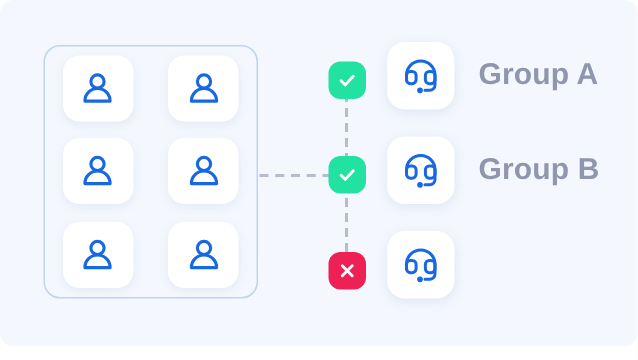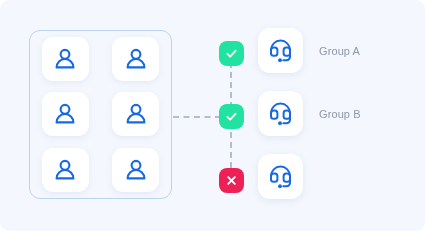--- a/index.html
+++ b/index.html
@@ -110,22 +110,22 @@
     border-radius: 12px;
     box-shadow: 0 2px 7px rgba(120,150,190,0.16);
     display: flex;
     align-items: center;
     justify-content: center;
     flex: none;
   }
   .agent-card svg { display: block; }
 
   .group-label {
-    font-size: 11px;
-    font-weight: normal;
+    font-size: 20px;
+    font-weight: bold;
     color: #8e97ad;
     letter-spacing: 0.1px;
     white-space: nowrap;
   }
 </style>
 </head>
 <body>
 
 <div class="canvas">
 

